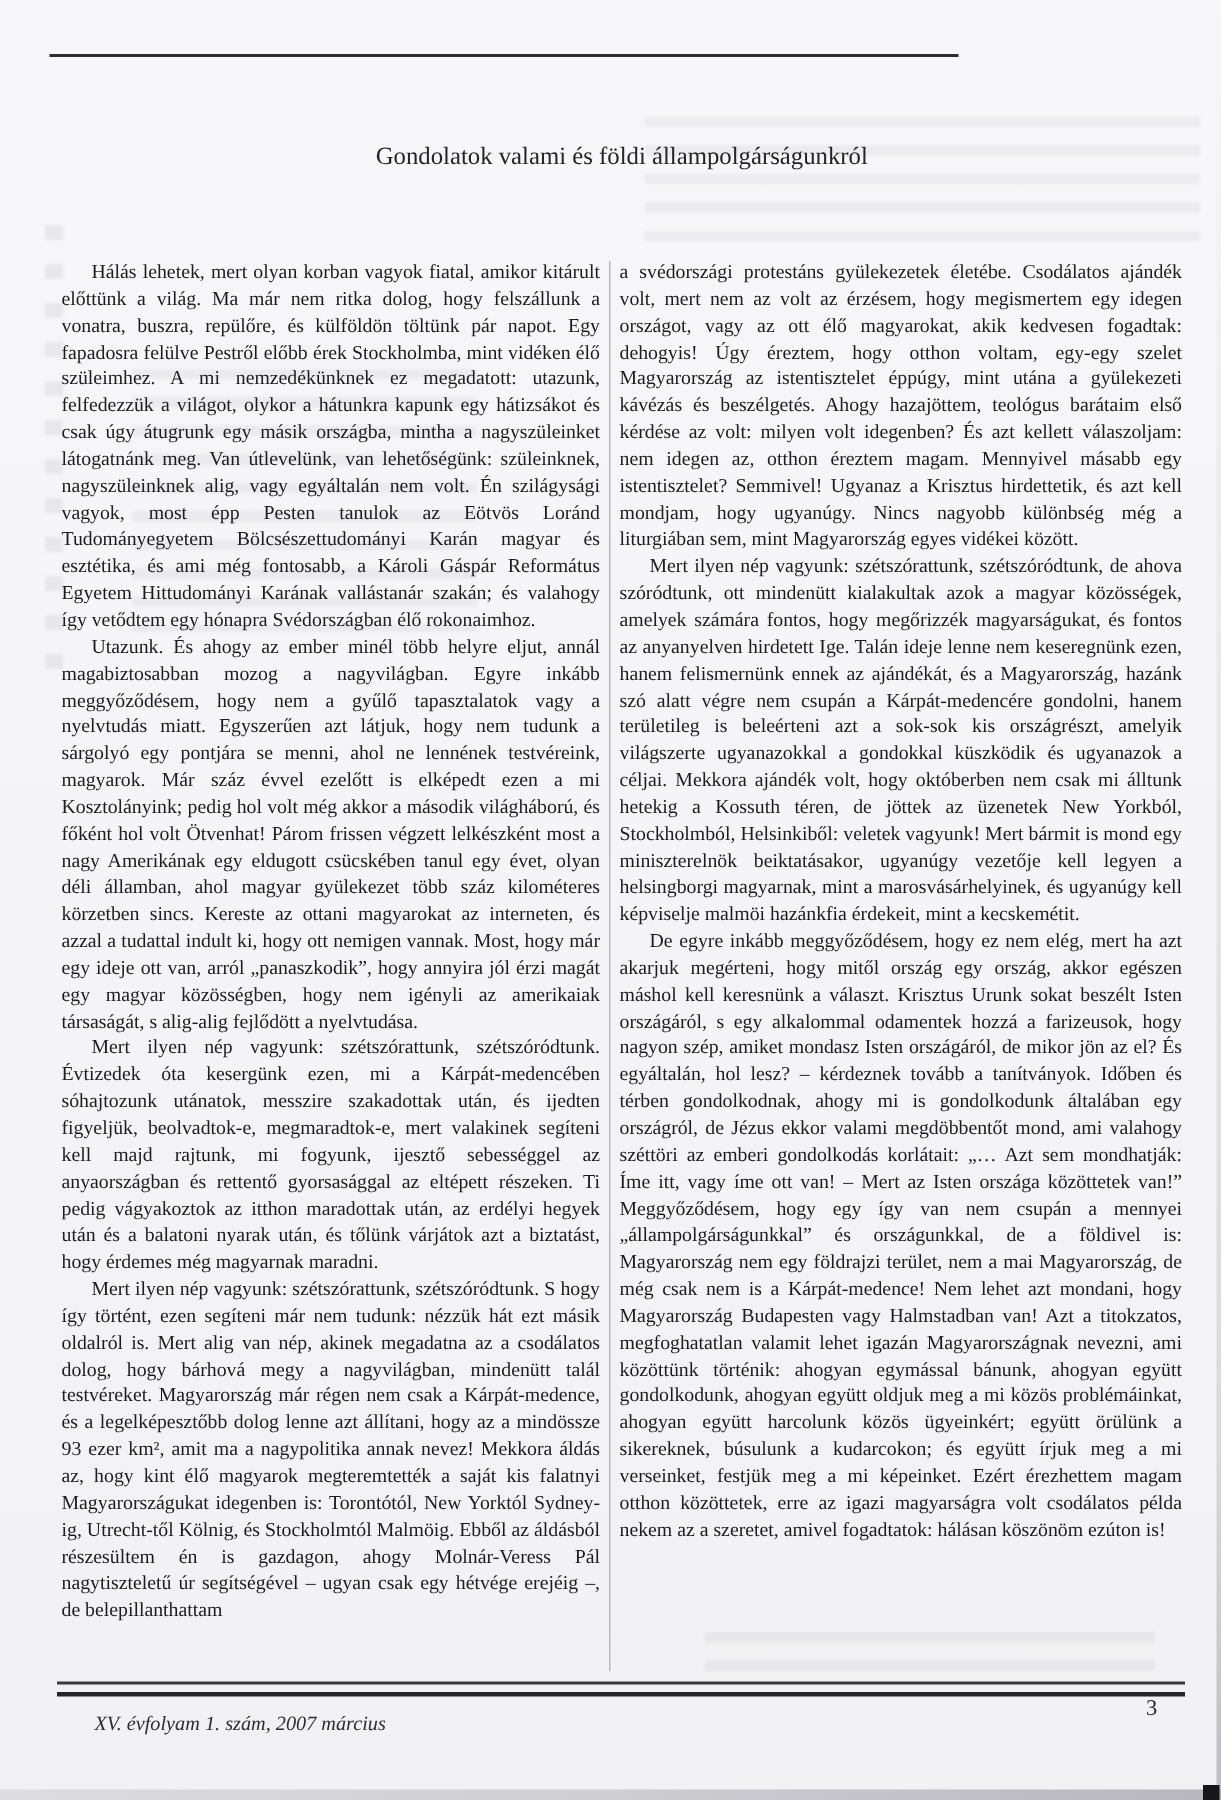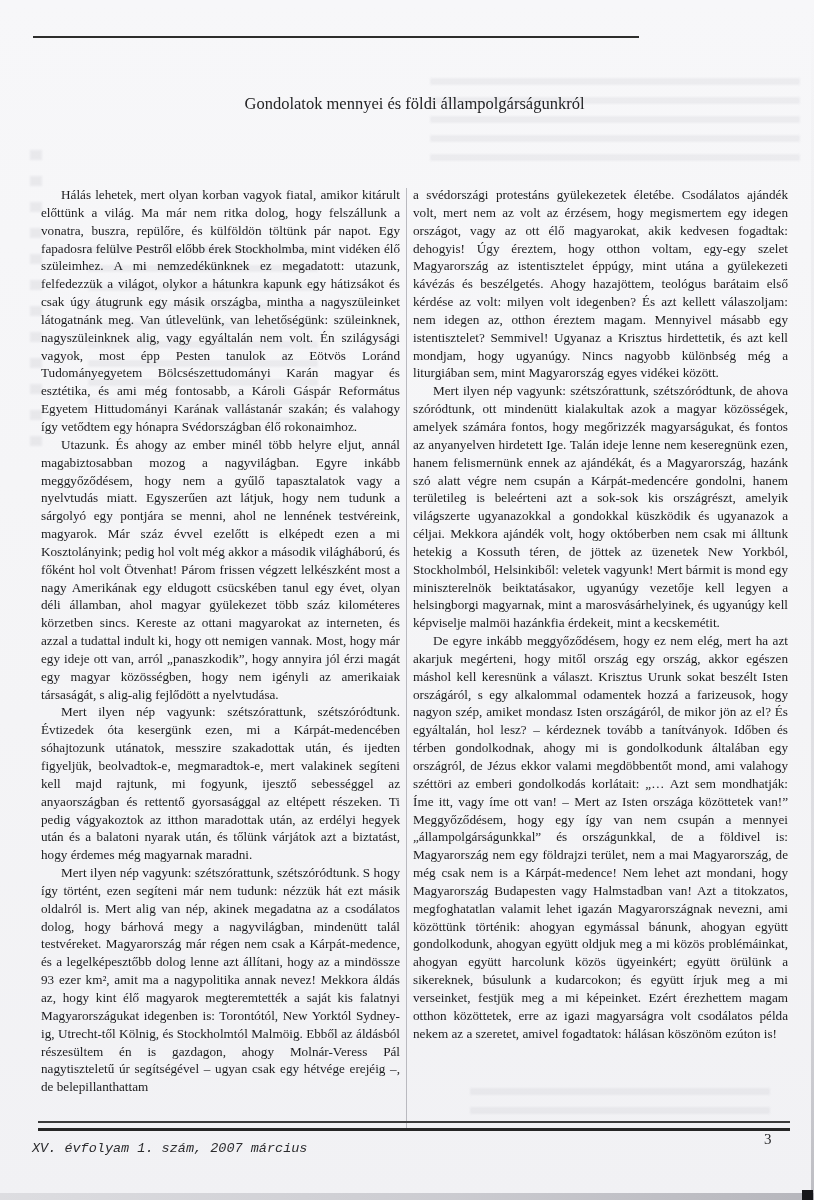--- a/index.html
+++ b/index.html
@@ -51,40 +51,40 @@
   }
   .article-title{
     font-size:30px;font-weight:normal;letter-spacing:1px;margin:0;color:#141416;
   }
   .article-subtitle{
     font-size:16.5px;margin:10px 0 0 0;color:#242426;
   }
 
   
   .columns{
-    position:absolute;left:41px;top:186px;width:747px;height:948px;overflow:hidden;
+    position:absolute;left:41px;top:172px;width:747px;height:948px;overflow:hidden;
   }
   .col{position:absolute;top:0;text-align:justify;
     font-size:13.2px;line-height:17.85px;color:#1c1c1e;}
   .col p{margin:0;text-indent:20px;}
   .col-left{left:0;width:359px;}
   .col-right{left:372px;width:375px;}
   .col-right p:first-child{text-indent:0;font-family:Liberation Serif, serif;}
   .col-divider{
     position:absolute;left:365px;top:2px;height:940px;width:1px;background:#b9b9bf;
   }
 
   
   .footer-rule{
     position:absolute;left:38px;top:1121px;width:752px;height:5px;
     border-top:2px solid #3b3b3b;border-bottom:3px solid #262626;
   }
   .footer-issue{
-    position:absolute;left:32px;top:1141px;font-style:italic;
-    font-size:13.5px;color:#2c2c2e;font-family:Liberation Mono, monospace;
+    position:absolute;left:63px;top:1141px;font-style:italic;
+    font-size:13.5px;color:#2c2c2e;
   }
   .page-number{
     position:absolute;left:764px;top:1131px;font-size:15px;color:#2a2a2c;
   }
 
   
   .scan-edge-bottom{
     position:absolute;left:0;bottom:0;width:814px;height:7px;
     background:linear-gradient(90deg,#d8d8dc 0%,#c2c2c8 55%,#a7a7ae 100%);
     opacity:.8;
@@ -103,21 +103,21 @@
 <div class="page">
 
   <div class="masthead-rule"></div>
 
   <div class="ghost ghost-a"></div>
   <div class="ghost ghost-b"></div>
   <div class="ghost ghost-c"></div>
   <div class="ghost ghost-d"></div>
 
   <div class="article-head">
-    <div class="article-subtitle">Gondolatok mennyei és földi állampolgárságunkról</div>
+    <div class="article-subtitle">Gondolatok valami és földi állampolgárságunkról</div>
   </div>
 
   <div class="columns">
     <div class="col col-left">
       <p>Hálás lehetek, mert olyan korban vagyok fiatal, amikor kitárult előttünk a világ. Ma már nem ritka dolog, hogy felszállunk a vonatra, buszra, repülőre, és külföldön töltünk pár napot. Egy fapadosra felülve Pestről előbb érek Stockholmba, mint vidéken élő szüleimhez. A mi nemzedékünknek ez megadatott: utazunk, felfedezzük a világot, olykor a hátunkra kapunk egy hátizsákot és csak úgy átugrunk egy másik országba, mintha a nagyszüleinket látogatnánk meg. Van útlevelünk, van lehetőségünk: szüleinknek, nagyszüleinknek alig, vagy egyáltalán nem volt. Én szilágysági vagyok, most épp Pesten tanulok az Eötvös Loránd Tudományegyetem Bölcsészettudományi Karán magyar és esztétika, és ami még fontosabb, a Károli Gáspár Református Egyetem Hittudományi Karának vallástanár szakán; és valahogy így vetődtem egy hónapra Svédországban élő rokonaimhoz.</p>
       <p>Utazunk. És ahogy az ember minél több helyre eljut, annál magabiztosabban mozog a nagyvilágban. Egyre inkább meggyőződésem, hogy nem a gyűlő tapasztalatok vagy a nyelvtudás miatt. Egyszerűen azt látjuk, hogy nem tudunk a sárgolyó egy pontjára se menni, ahol ne lennének testvéreink, magyarok. Már száz évvel ezelőtt is elképedt ezen a mi Kosztolányink; pedig hol volt még akkor a második világháború, és főként hol volt Ötvenhat! Párom frissen végzett lelkészként most a nagy Amerikának egy eldugott csücskében tanul egy évet, olyan déli államban, ahol magyar gyülekezet több száz kilométeres körzetben sincs. Kereste az ottani magyarokat az interneten, és azzal a tudattal indult ki, hogy ott nemigen vannak. Most, hogy már egy ideje ott van, arról „panaszkodik”, hogy annyira jól érzi magát egy magyar közösségben, hogy nem igényli az amerikaiak társaságát, s alig-alig fejlődött a nyelvtudása.</p>
       <p>Mert ilyen nép vagyunk: szétszórattunk, szétszóródtunk. Évtizedek óta kesergünk ezen, mi a Kárpát-medencében sóhajtozunk utánatok, messzire szakadottak után, és ijedten figyeljük, beolvadtok-e, megmaradtok-e, mert valakinek segíteni kell majd rajtunk, mi fogyunk, ijesztő sebességgel az anyaországban és rettentő gyorsasággal az eltépett részeken. Ti pedig vágyakoztok az itthon maradottak után, az erdélyi hegyek után és a balatoni nyarak után, és tőlünk várjátok azt a biztatást, hogy érdemes még magyarnak maradni.</p>
       <p>Mert ilyen nép vagyunk: szétszórattunk, szétszóródtunk. S hogy így történt, ezen segíteni már nem tudunk: nézzük hát ezt másik oldalról is. Mert alig van nép, akinek megadatna az a csodálatos dolog, hogy bárhová megy a nagyvilágban, mindenütt talál testvéreket. Magyarország már régen nem csak a Kárpát-medence, és a legelképesztőbb dolog lenne azt állítani, hogy az a mindössze 93 ezer km², amit ma a nagypolitika annak nevez! Mekkora áldás az, hogy kint élő magyarok megteremtették a saját kis falatnyi Magyarországukat idegenben is: Torontótól, New Yorktól Sydney-ig, Utrecht-től Kölnig, és Stockholmtól Malmöig. Ebből az áldásból részesültem én is gazdagon, ahogy Molnár-Veress Pál nagytiszteletű úr segítségével – ugyan csak egy hétvége erejéig –, de belepillanthattam</p>
     </div>
     <div class="col-divider"></div>

